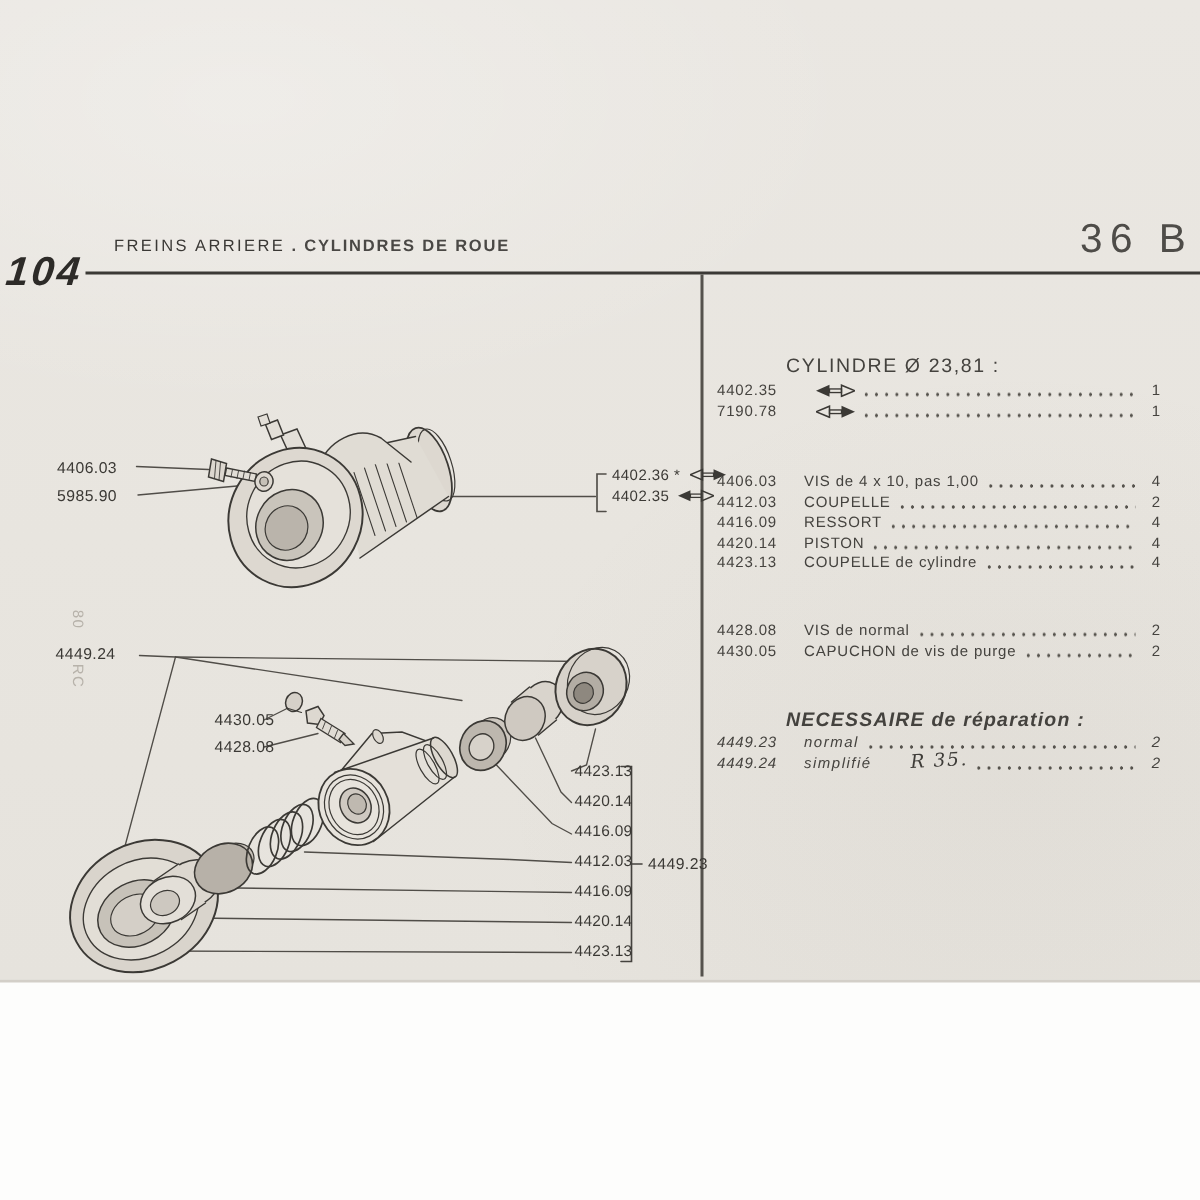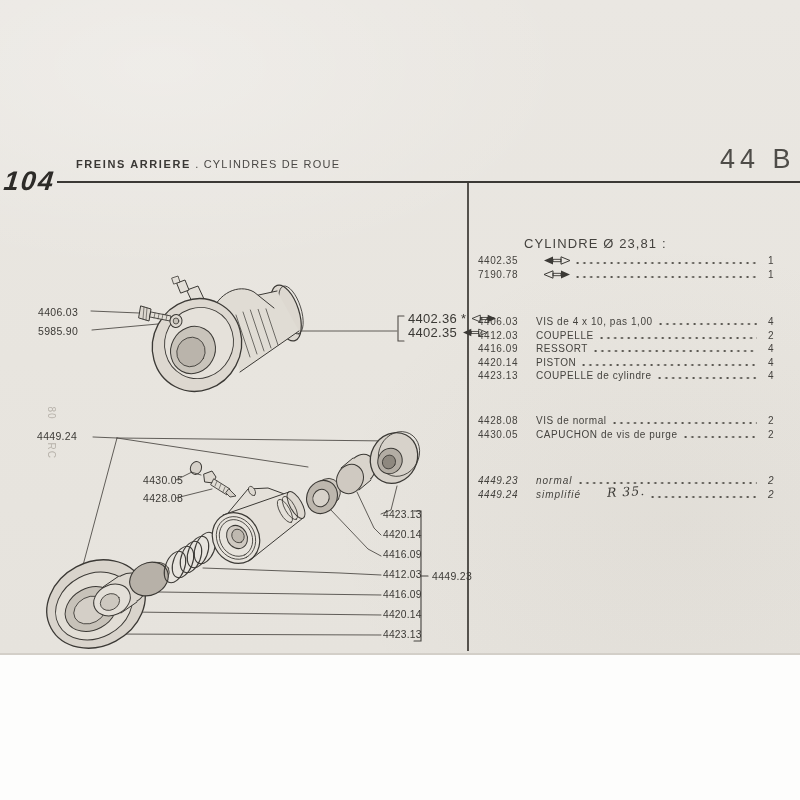--- a/index.html
+++ b/index.html
@@ -12,22 +12,22 @@
       radial-gradient(ellipse 500px 400px at 85% 80%, rgba(120,110,95,0.05), rgba(0,0,0,0) 70%),
       linear-gradient(180deg,#eae7e2 0%,#e8e5df 55%,#e6e3dd 100%);
     border-bottom:2px solid #d3cfc8;
   }
   .svgart{position:absolute;left:0;top:0;width:800px;height:800px;pointer-events:none;}
 
   
   .pagenum{position:absolute;left:4px;top:166px;font-size:27px;font-weight:800;font-style:italic;
     letter-spacing:2px;color:#2d2b28;transform:skewX(-6deg);}
   .title{position:absolute;left:76px;top:158px;font-size:11px;color:#3a3835;letter-spacing:1.6px;white-space:nowrap;}
-  .title .main{font-weight:700;}
-  .title .sub{font-weight:400;color:#4a4845;letter-spacing:1.2px;margin-top:24px;}
+  .title .main{font-weight:400;}
+  .title .sub{font-weight:700;color:#4a4845;letter-spacing:1.2px;margin-top:24px;}
   .rule{position:absolute;left:57px;top:181px;width:743px;height:2px;background:#3b3935;}
   .section{position:absolute;left:720px;top:144px;font-size:27px;color:#4e4c48;letter-spacing:5px;white-space:nowrap;}
   .divider{position:absolute;left:467px;top:183px;width:2px;height:468px;background:#55524d;}
 
   
   .rightcol{position:absolute;left:478px;top:0;width:296px;color:#45433f;}
   .group{position:absolute;left:0;width:296px;}
   .ghead{font-size:13px;letter-spacing:1.1px;padding-left:46px;color:#44423e;white-space:nowrap;}
   .ghead.it{font-style:italic;font-weight:700;letter-spacing:0.8px;}
   .prow{display:flex;align-items:flex-end;height:13.4px;font-size:10px;letter-spacing:0.55px;white-space:nowrap;}
@@ -38,21 +38,21 @@
     background-image:radial-gradient(circle at 1.5px 2px,#56534d 0.95px,rgba(0,0,0,0) 1.25px);
     background-size:6.8px 4px;background-repeat:repeat-x;background-position:left bottom;}
   .qty{flex:0 0 14px;text-align:right;}
   .arrow{flex:0 0 auto;margin:0 0 1px 8px;display:block;}
   .note{display:inline-block;margin-left:26px;font-family:"DejaVu Serif",serif;font-style:italic;
     font-size:12.5px;color:#3e3c38;transform:rotate(-3deg) translateY(-1px);letter-spacing:1px;}
 
   
   .callout{position:absolute;font-size:10.5px;color:#3b3935;letter-spacing:0.3px;white-space:nowrap;}
   .vbox{position:absolute;left:408px;top:312px;}
-  .vrow{display:flex;align-items:center;height:13.5px;font-size:13px;color:#3b3935;letter-spacing:0.3px;white-space:nowrap;}
+  .vrow{display:flex;align-items:flex-start;height:13.5px;font-size:10px;color:#3b3935;letter-spacing:0.3px;white-space:nowrap;}
   .vrow .arrow{margin:0 0 0 6px;}
   .stacklbl{position:absolute;left:383px;width:46px;font-size:10.3px;color:#3b3935;letter-spacing:0.2px;}
   .watermark{position:absolute;left:44px;width:14px;color:#b7b2aa;font-size:10px;letter-spacing:1px;
     transform:rotate(90deg);transform-origin:center;}
 </style>
 </head>
 <body>
 
 <div class="stage">
   <div class="paper">
@@ -202,21 +202,21 @@
           </g>
         </g>
       </g>
     </svg>
 
     <div class="pagenum">104</div>
     <div class="title">
       <span class="main">FREINS  ARRIERE</span><span class="sub"> . CYLINDRES DE ROUE</span>
     </div>
     <div class="rule"></div>
-    <div class="section">44 B</div>
+    <div class="section">36 B</div>
     <div class="divider"></div>
 
     <div class="watermark" style="top:408px">80</div>
     <div class="watermark" style="top:444px">RC</div>
 
     <div class="rightcol">
 
       <div class="group" style="top:236px">
         <div class="ghead">CYLINDRE Ø 23,81 :</div>
         <div class="prow" style="margin-top:2px">
@@ -283,20 +283,21 @@
         </div>
         <div class="prow">
           <span class="ref">4430.05</span>
           <span class="desc">CAPUCHON de vis de purge</span>
           <span class="dots"></span>
           <span class="qty">2</span>
         </div>
       </div>
 
       <div class="group" style="top:472px">
+        <div class="ghead it">NECESSAIRE de réparation :</div>
         <div class="prow it" style="margin-top:1px">
           <span class="ref">4449.23</span>
           <span class="desc" style="letter-spacing:1px">normal</span>
           <span class="dots"></span>
           <span class="qty">2</span>
         </div>
         <div class="prow it">
           <span class="ref">4449.24</span>
           <span class="desc" style="letter-spacing:1px">simplifié</span>
           <span class="note">R 35.</span>

